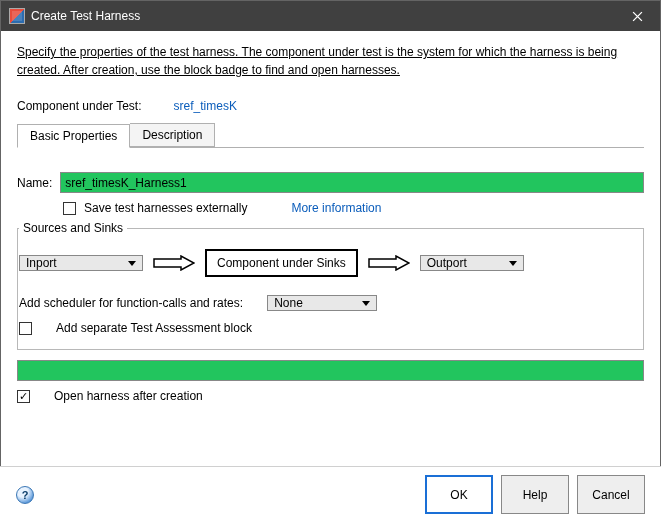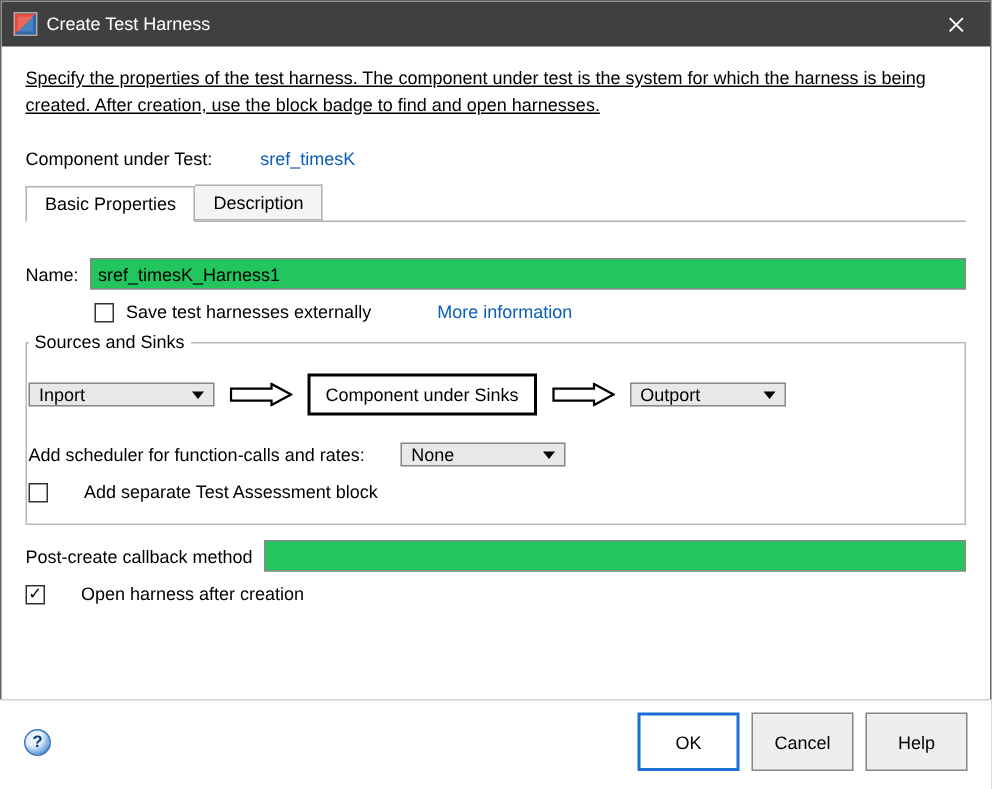--- a/index.html
+++ b/index.html
@@ -192,35 +192,34 @@
       </div>
     </div>
 
     <div class="plain-row" style="margin-bottom:2px">
       <span class="chk"></span>
       <span>Add separate Test Assessment block</span>
     </div>
   </fieldset>
 
   <div class="row" style="margin-top:2px">
-    <span>Post-create callback method</span>
     <input type="text" class="field" style="flex: 1 1 0%;" value="">
   </div>
 
   <div class="plain-row" style="margin-top:2px">
     <span class="chk checked"></span>
     <span>Open harness after creation</span>
   </div>
 </div>
 
 <div class="footer">
   <div class="help-icon">?</div>
   <div class="spacer"></div>
   <button class="btn primary">
       <span>OK</span>
     </button>
   <button class="btn">
+      <span>Help</span>
+    </button>
+  <button class="btn">
       <span>Cancel</span>
     </button>
-  <button class="btn">
-      <span>Help</span>
-    </button>
 </div>
 
 </body></html>

